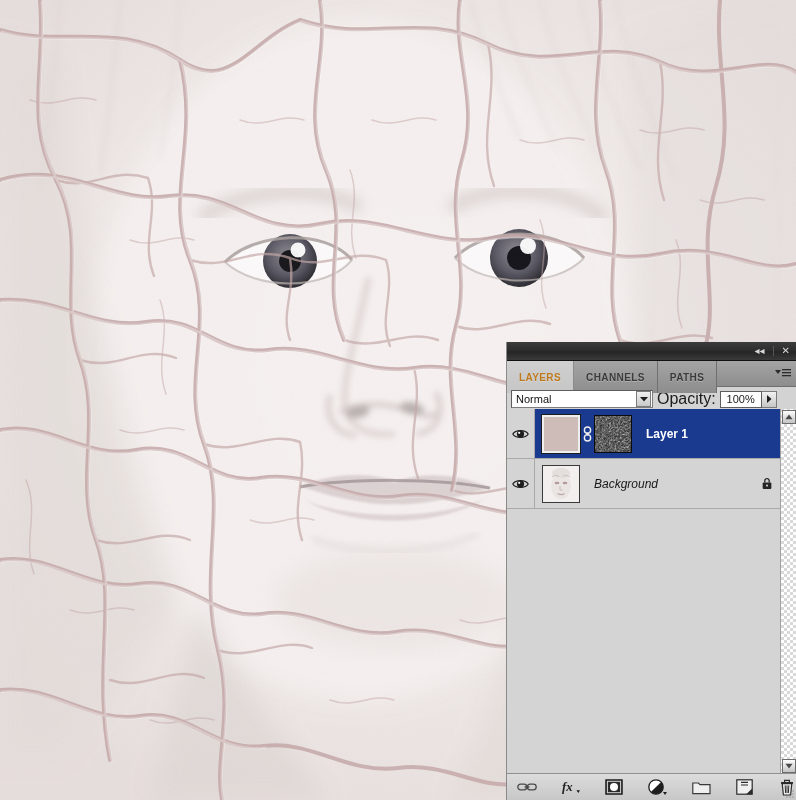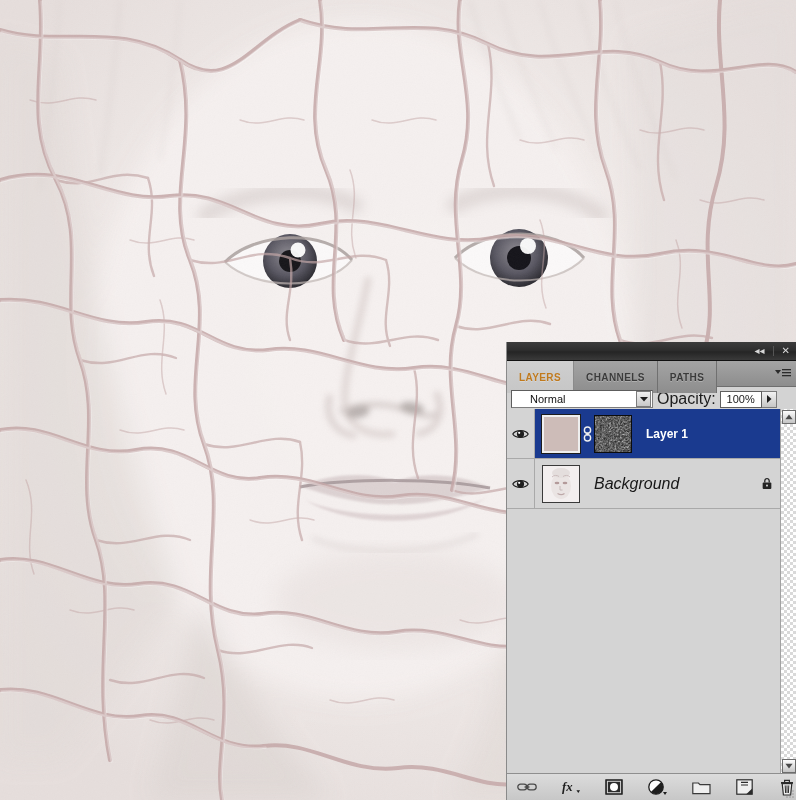--- a/index.html
+++ b/index.html
@@ -70,21 +70,21 @@
     padding:0 4px;gap:4px;
     background:#d3d3d3;
     border-bottom:1px solid #bdbdbd;
   }
   .combo{
     flex:0 0 142px;height:18px;background:#fff;
     border:1px solid #7d7d7d;border-top-color:#5d5d5d;border-left-color:#5d5d5d;
     display:flex;align-items:center;box-sizing:border-box;
     position:relative;
   }
-  .combo .val{padding-left:18px;font-size:11px;color:#111;flex:1;}
+  .combo .val{padding-left:4px;font-size:11px;color:#111;flex:1;}
   .combo .arrow{
     width:15px;height:16px;margin-right:1px;
     background:linear-gradient(to bottom,#f0f0f0,#c8c8c8);
     border:1px solid #7b7b7b;
     display:flex;align-items:center;justify-content:center;
     box-sizing:border-box;cursor:pointer;
   }
   .lbl{font-size:16px;color:#1c1c1c;white-space:nowrap;}
   .numfield{
     height:17px;width:42px;background:#fff;
@@ -141,21 +141,21 @@
   .thumb-fill{width:100%;height:100%;background:#cdbcb8;}
   .link-ico{width:14px;flex:0 0 14px;display:flex;align-items:center;justify-content:center;cursor:pointer;}
   .mask-thumb{
     width:38px;height:38px;flex:0 0 38px;
     border:1px solid #0c0c0c;box-sizing:border-box;overflow:hidden;position:relative;
   }
   .layer-name{
     flex:1;padding-left:14px;font-size:12px;font-weight:bold;color:#fff;
     white-space:nowrap;overflow:hidden;
   }
-  .layer-name.bg{font-weight:normal;font-style:italic;color:#171717;font-size:16px;}
+  .layer-name.bg{font-weight:normal;font-style:italic;color:#171717;font-size:12px;}
   .row-lock{width:26px;flex:0 0 26px;display:flex;align-items:center;justify-content:center;}
 
   
   .vscroll{
     position:absolute;right:0;top:67px;bottom:26px;width:16px;
     background:
       repeating-conic-gradient(#ffffff 0% 25%, #d9d9d9 0% 50%) 0 0/6px 6px;
     border-left:1px solid #a2a2a2;
     box-sizing:border-box;
   }

